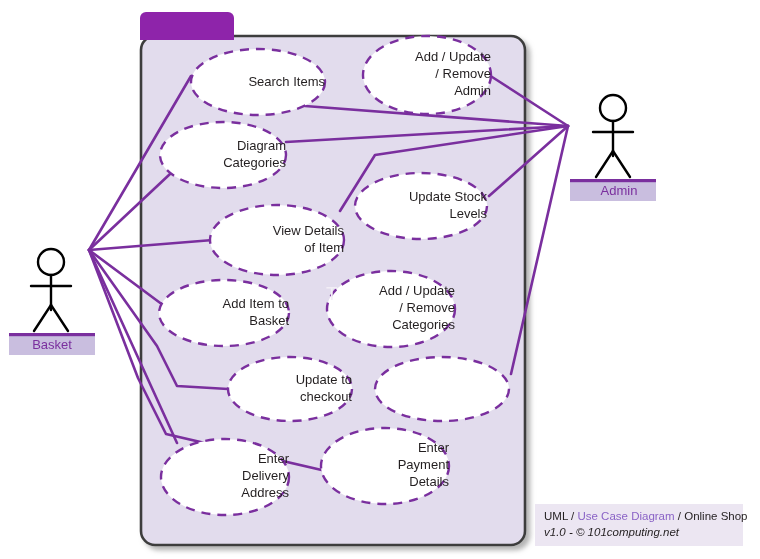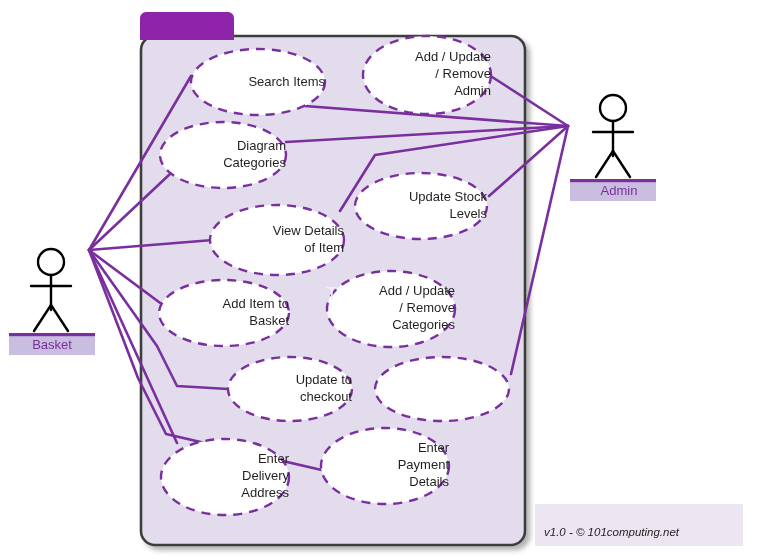--- a/index.html
+++ b/index.html
@@ -175,16 +175,17 @@
 
   <div class="uc-label" style="left:161px; top:450px; width:128px;"><span>Enter</span><br><span>Delivery</span><br><span>Address</span></div>
 
   <div class="uc-label" style="left:321px; top:439px; width:128px;"><span>Enter</span><br><span>Payment</span><br><span>Details</span></div>
 
   <div class="actor-label" style="left:9px; top:336px; width:86px;">Basket</div>
   <div class="actor-label" style="left:570px; top:182px; width:98px;">Admin</div>
 
   <div class="ghost-t" style="left:326px; top:284px;">T</div>
 
+  <div class="legend-line" style="left:544px; top:510px;"><span>UML / </span><span class="legend-accent">Use Case Diagram</span><span> / Online Shop</span></div>
 
   <div class="legend-line" style="left:544px; top:526px;"><em>v1.0  - © 101computing.net</em></div>
 
 </div>
 
 </body></html>

